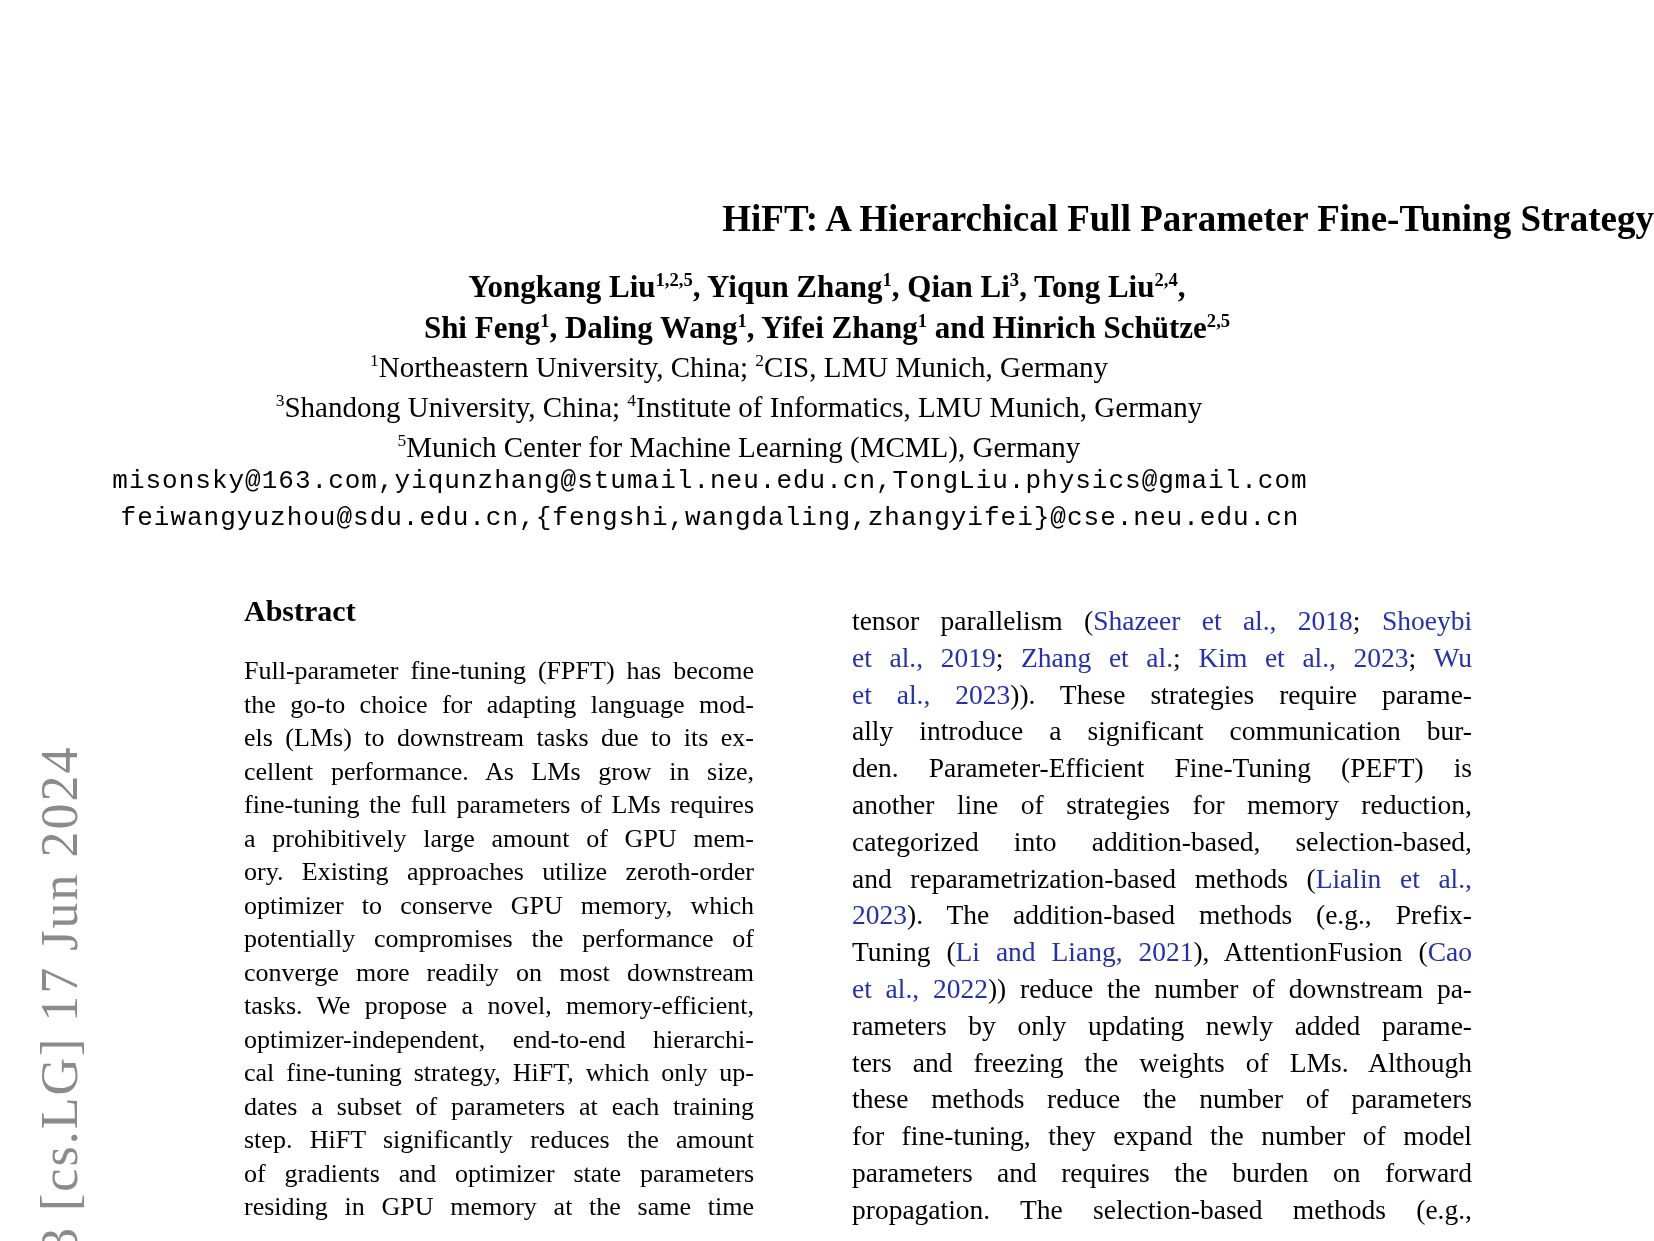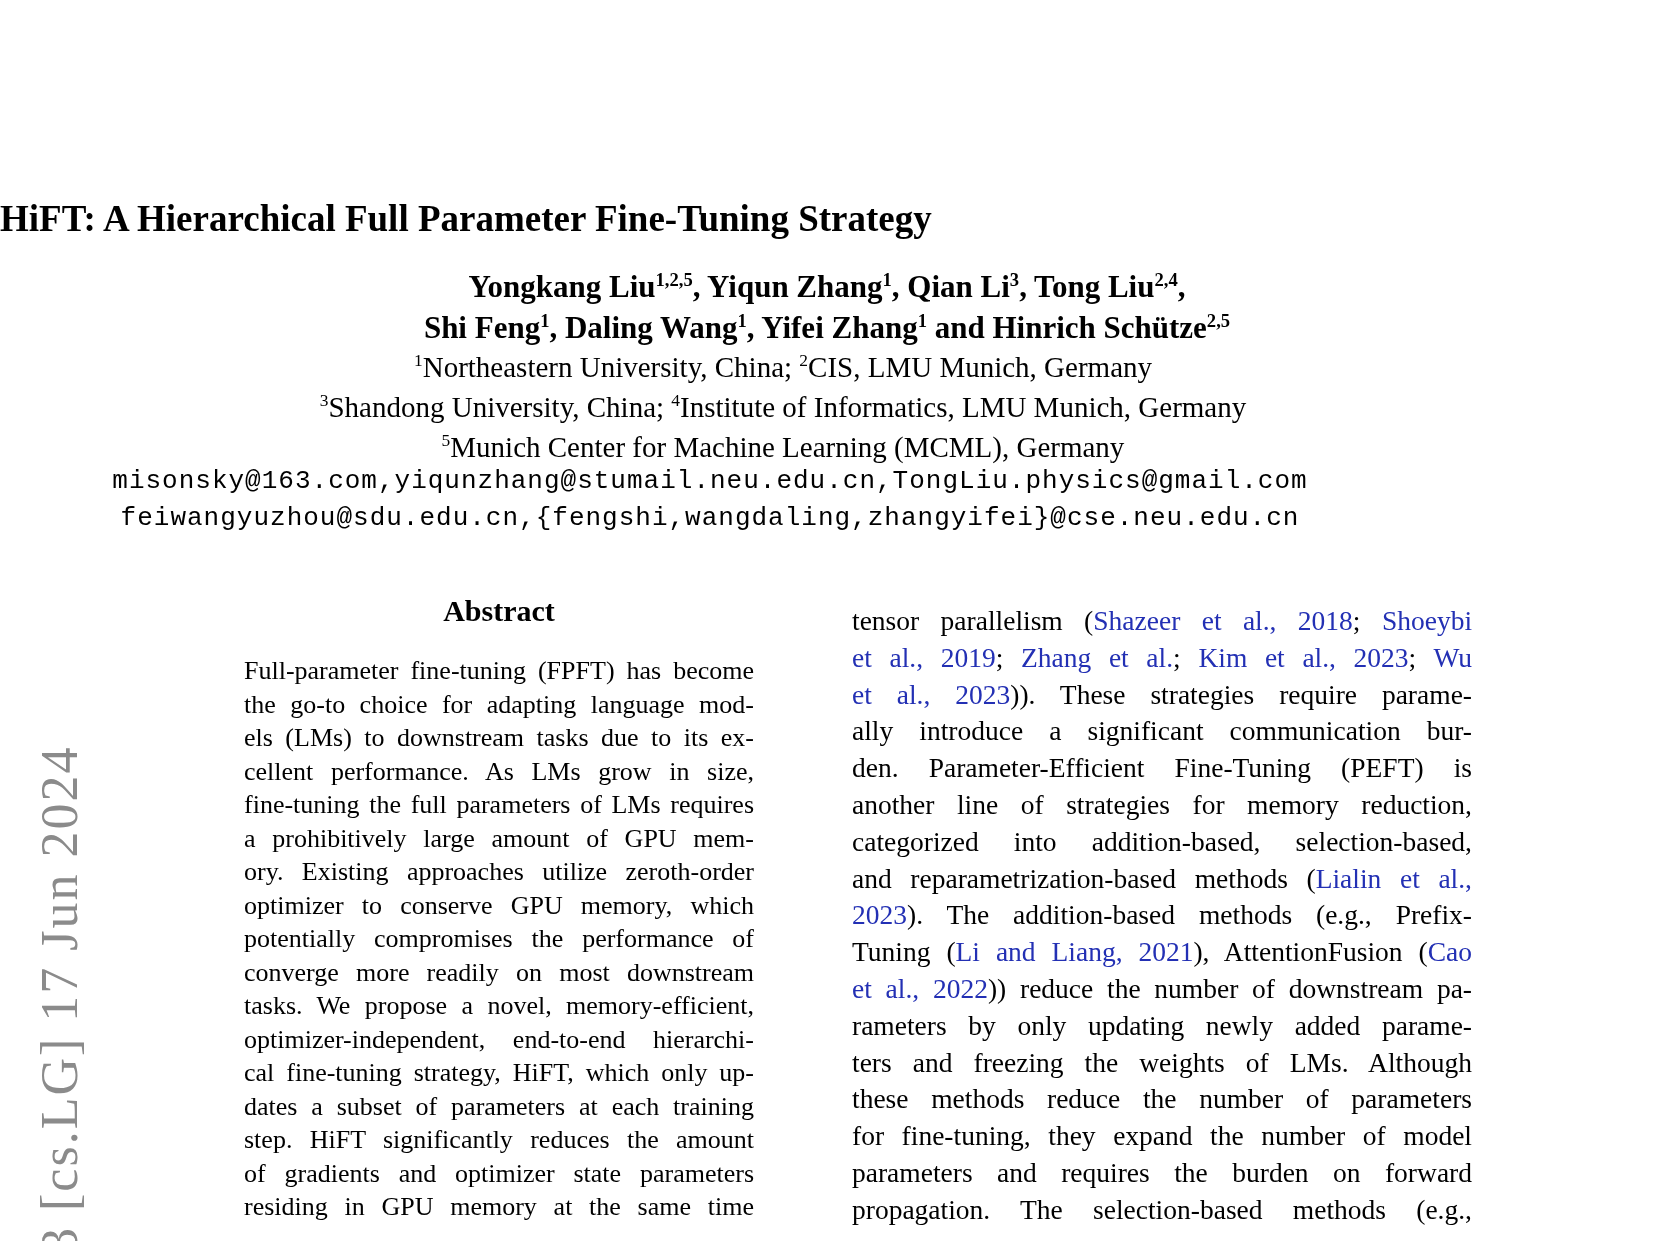--- a/index.html
+++ b/index.html
@@ -25,45 +25,43 @@
     position:absolute;left:30px;top:1254px;
     transform-origin:0 0;
     transform:rotate(-90deg);
     font-size:52px;
     letter-spacing:2px;
     color:var(--watermark-color);
     white-space:nowrap;
   }
   .title{
     position:absolute;left:0;top:197px;width:1654px;
-    text-align:left;
+    text-align:right;
     font-size:37px;font-weight:bold;
     white-space:nowrap;
   }
   .authors{
     position:absolute;left:0;top:266px;width:1654px;
     font-size:31px;font-weight:bold;
     line-height:41px;
   }
   .affils{
-    position:absolute;left:8px;top:347px;width:1478px;
+    position:absolute;left:0;top:347px;width:1478px;
     font-size:29px;
     line-height:40px;
-    padding-left:36px;
   }
   .emails{
     position:absolute;left:0;top:463px;width:1420px;
     font-family:"Liberation Mono", monospace;
     font-size:26px;
     letter-spacing:1px;
     line-height:37px;
   }
   .abstract-heading{
     position:absolute;left:244px;top:594px;width:510px;
-    text-align:center;
     font-size:30px;font-weight:bold;
   }
   .col{position:absolute;}
   .col-left{
     left:244px;top:654px;width:510px;
     font-size:26px;line-height:33.5px;
   }
   .col-right{
     left:852px;top:603px;width:620px;
     font-size:27.5px;line-height:36.8px;

